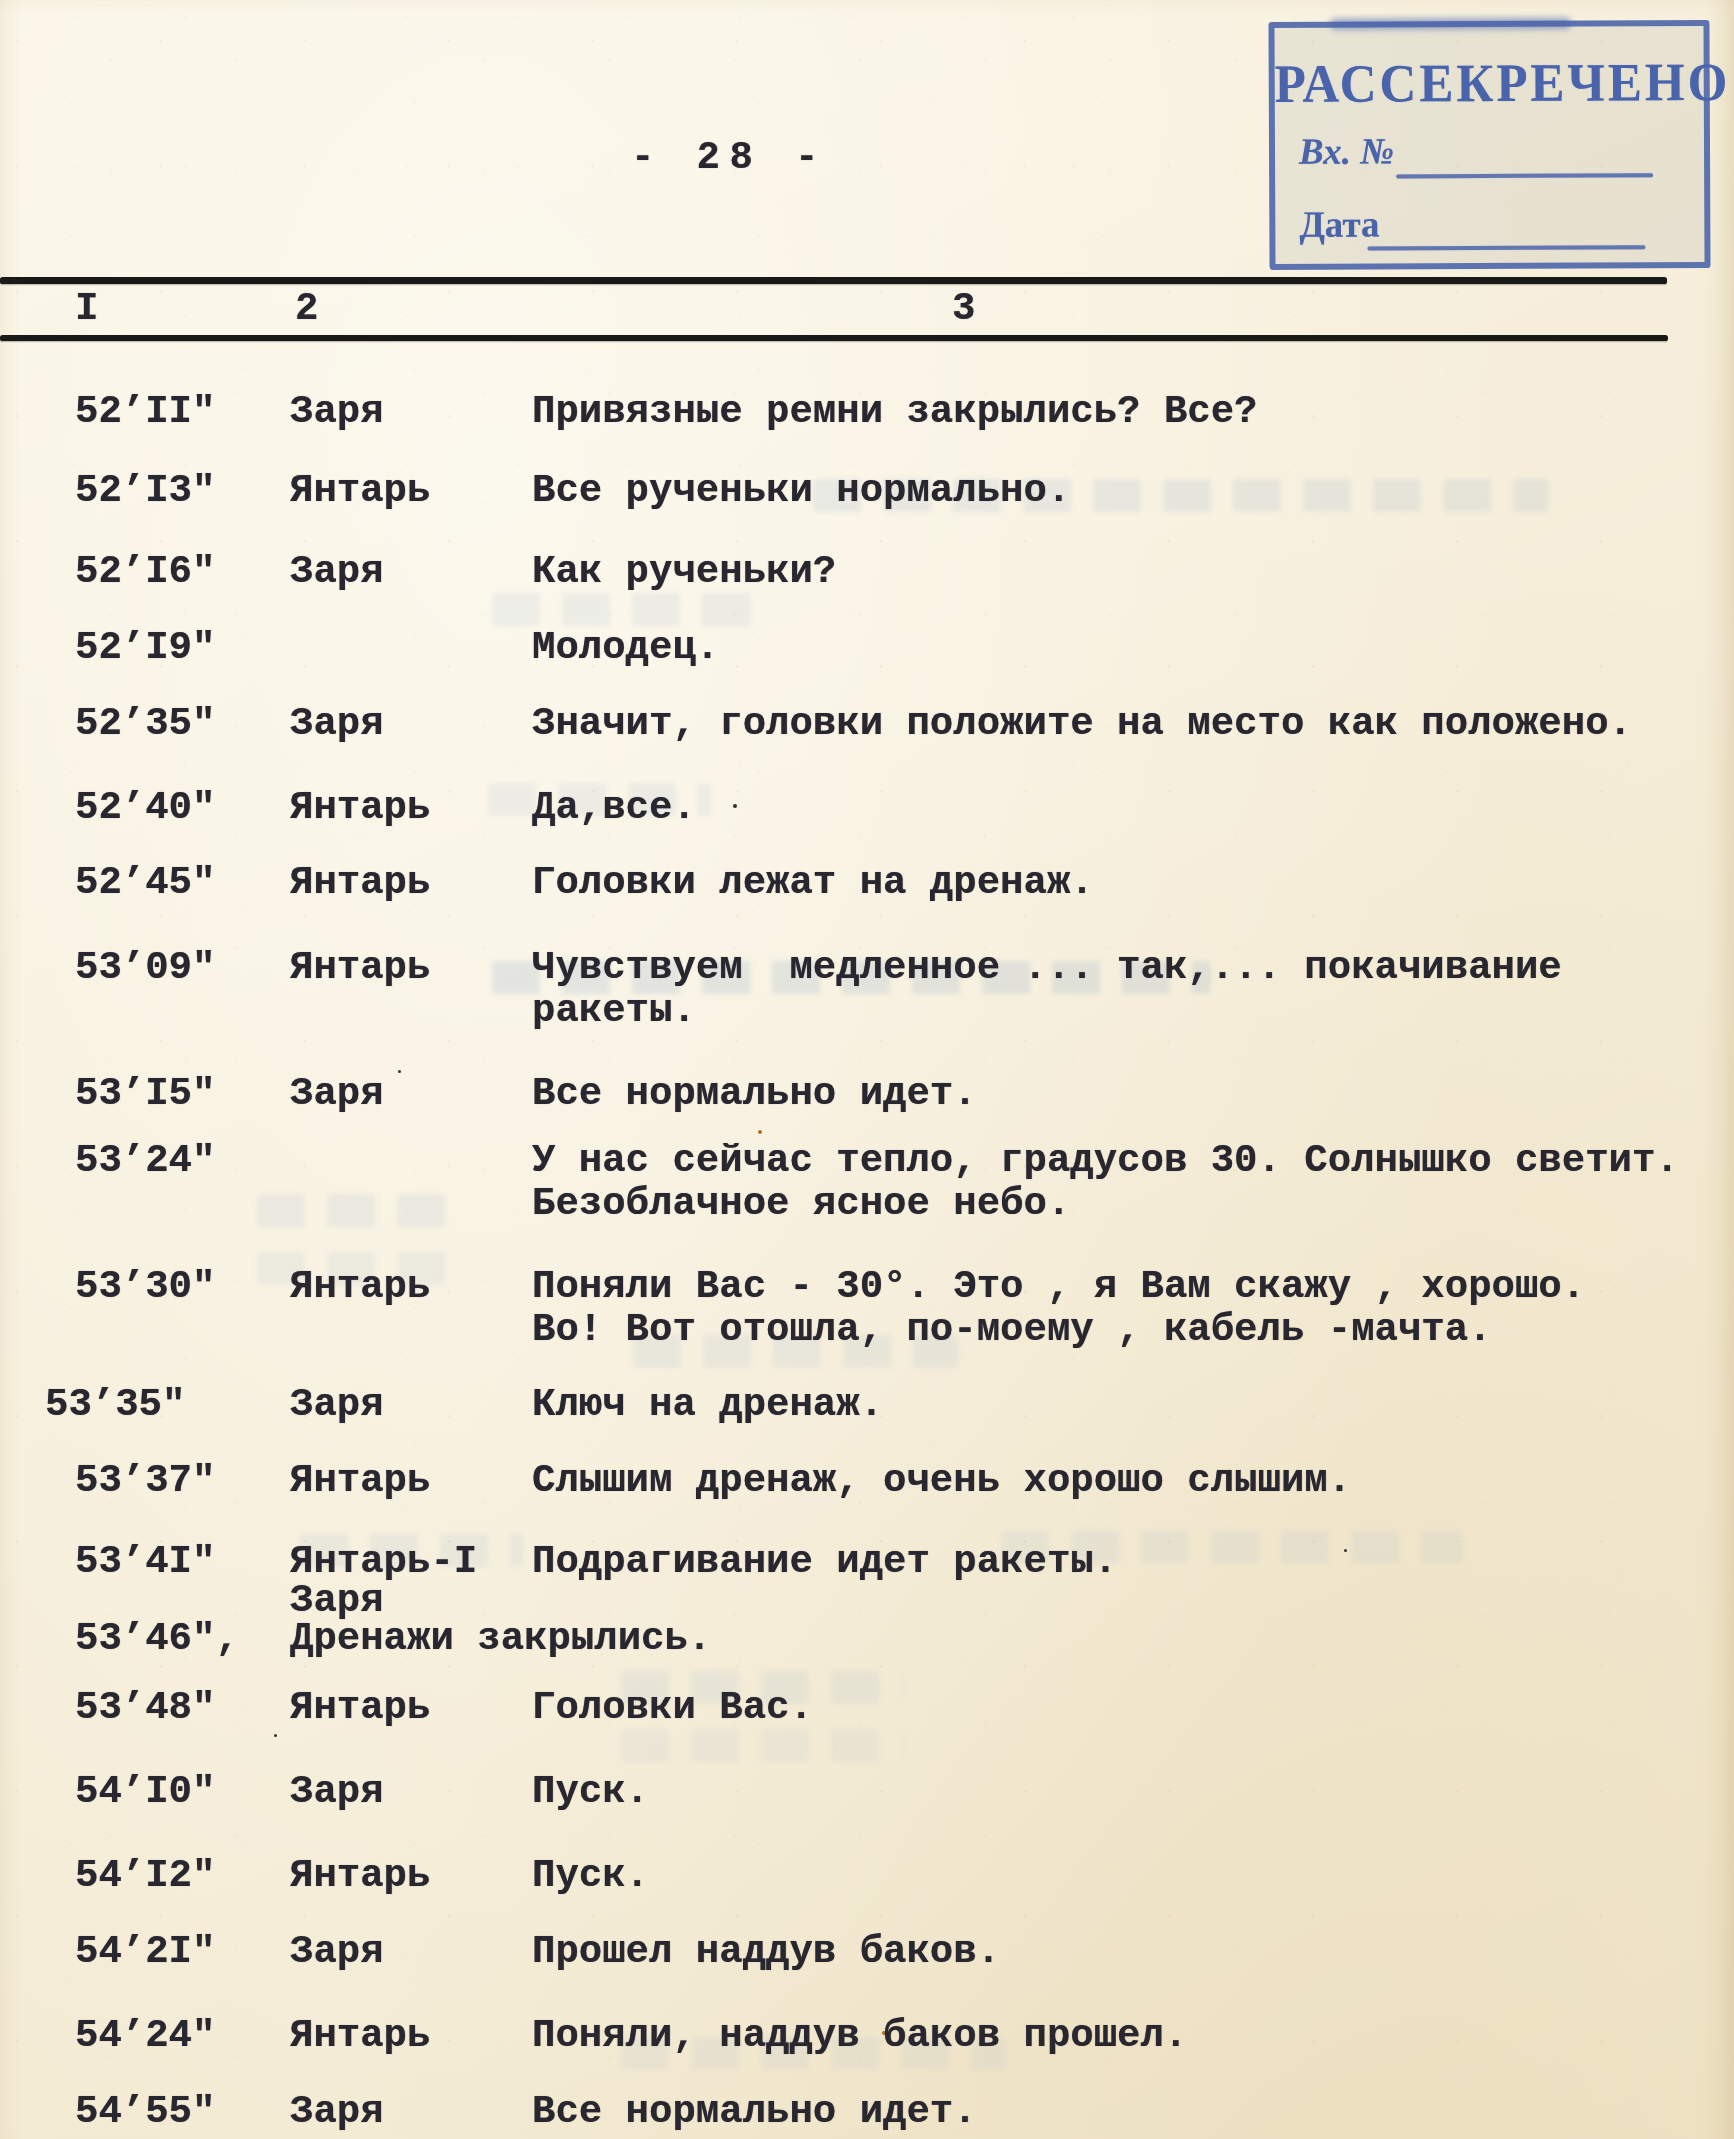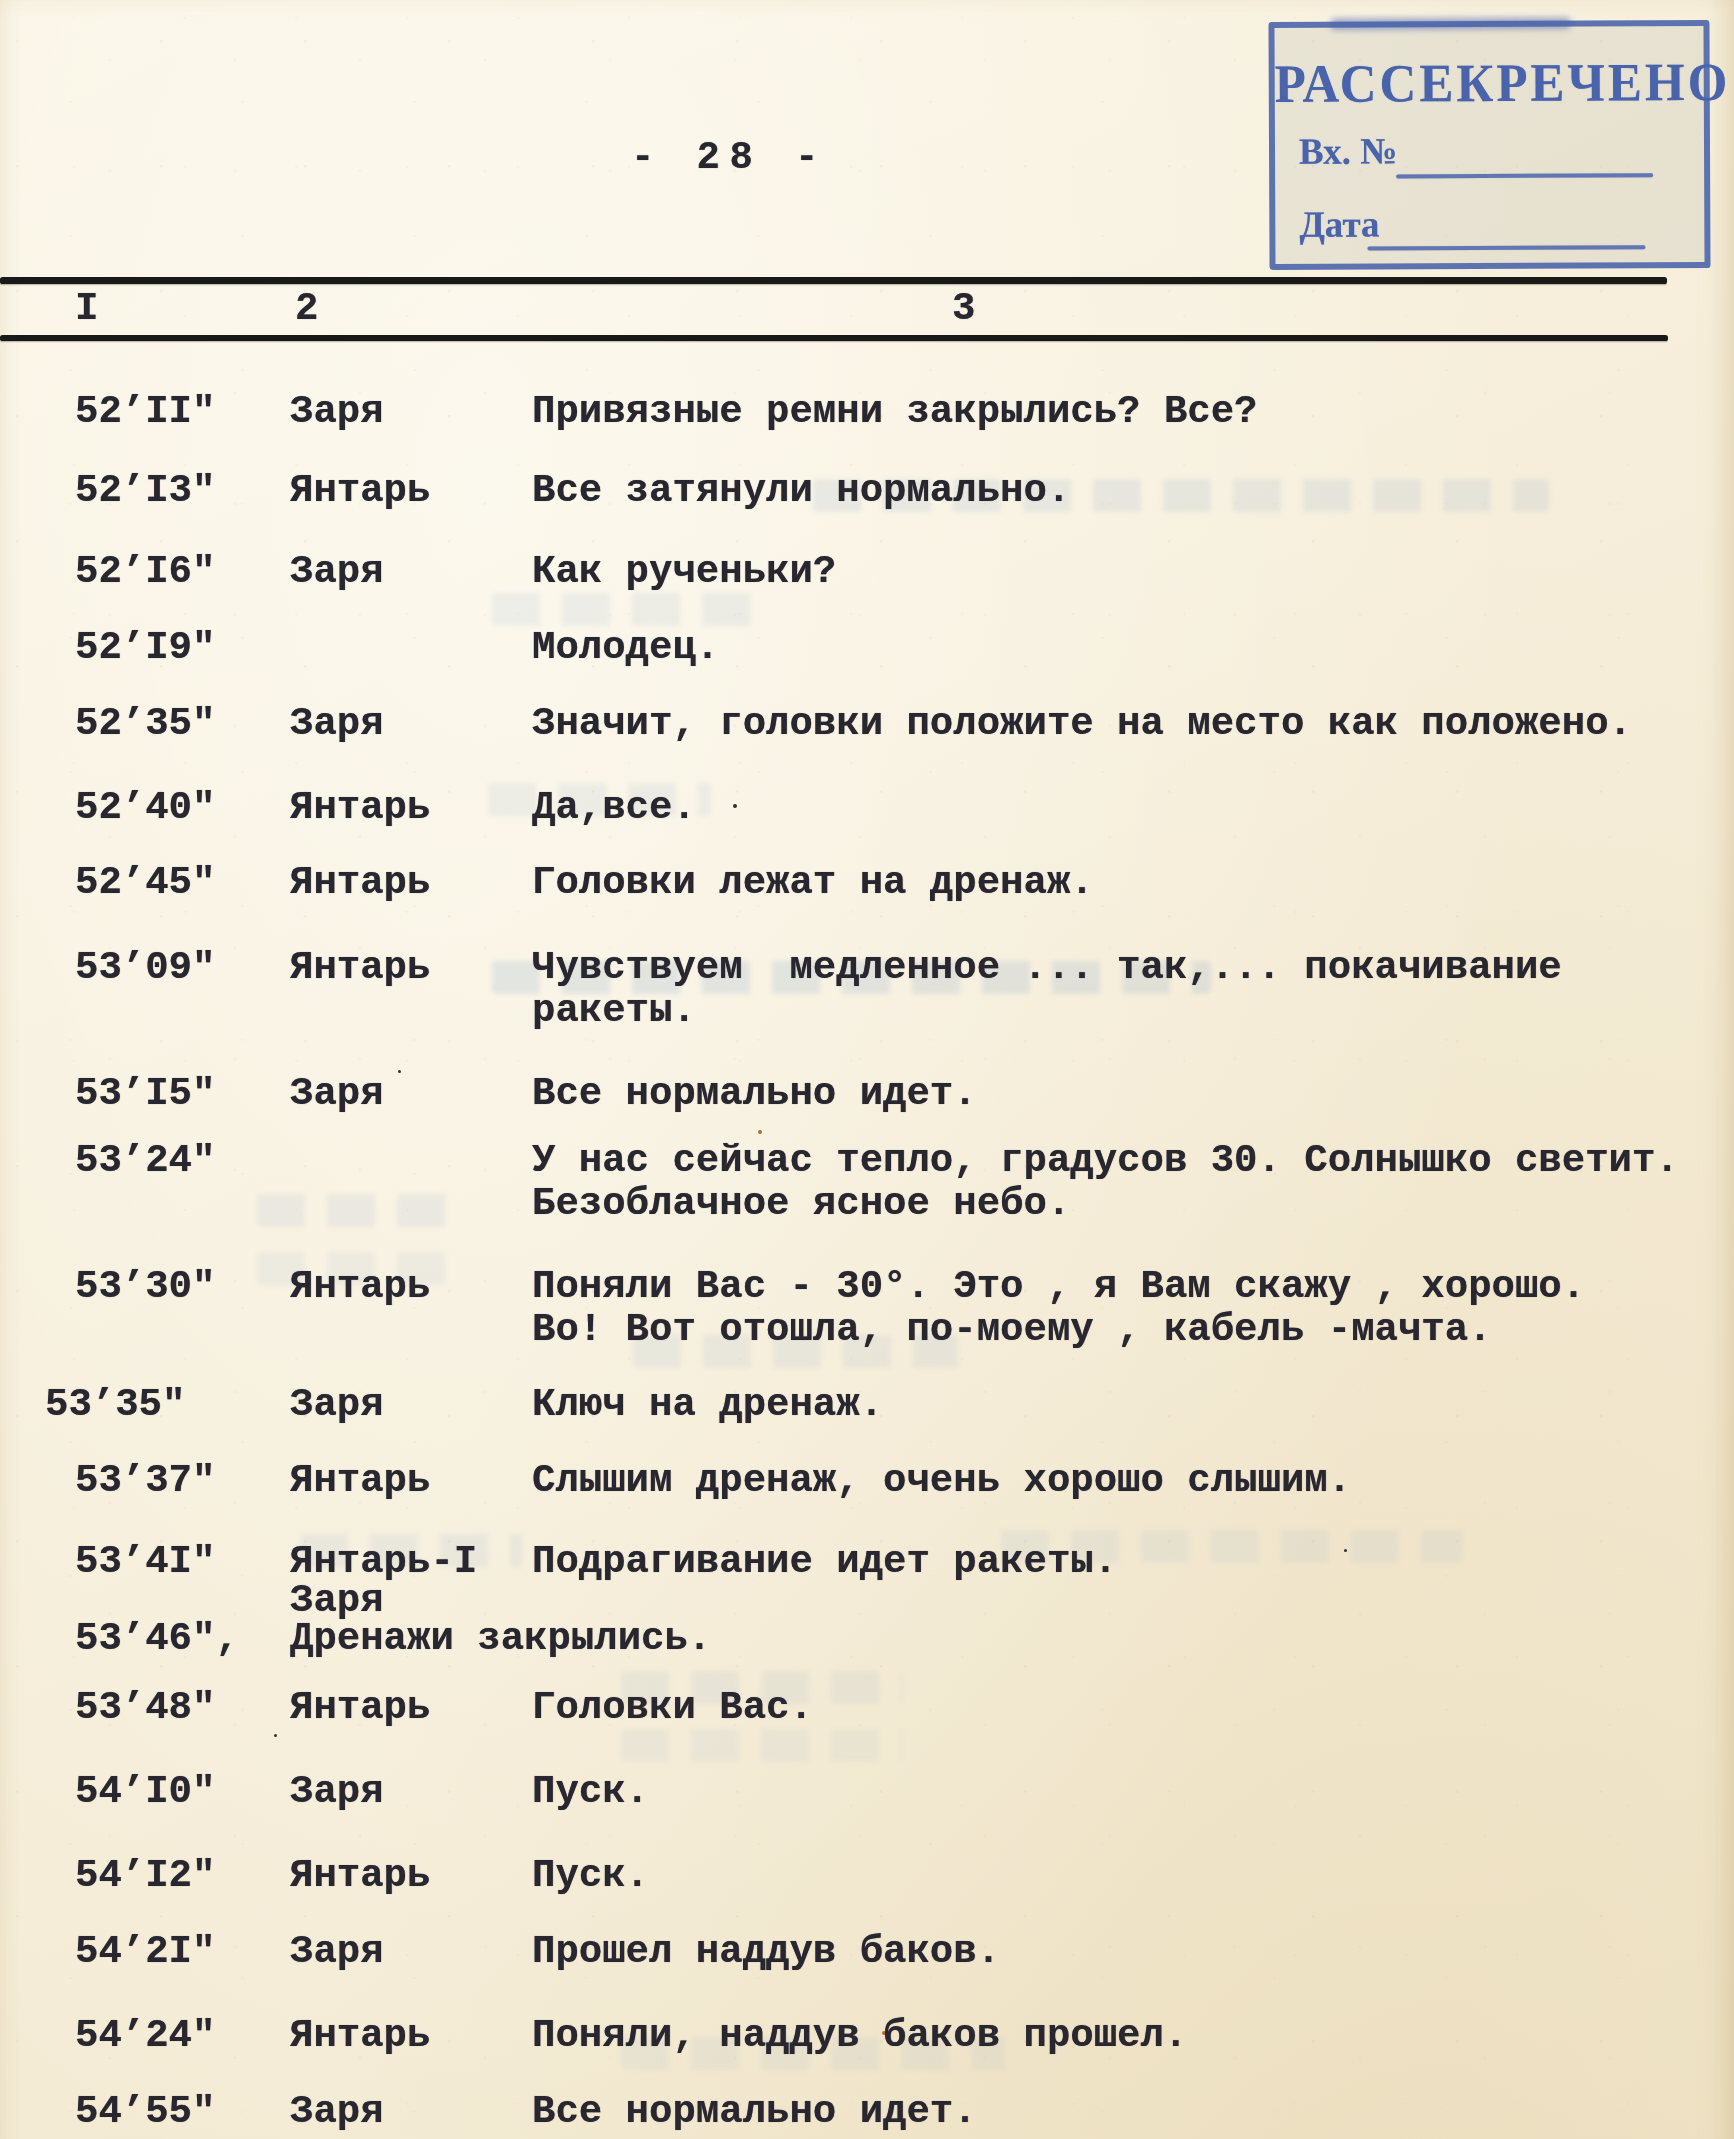--- a/index.html
+++ b/index.html
@@ -58,21 +58,21 @@
   .stamp::after{ 
     content:"";position:absolute;left:56px;top:-9.4px;width:240px;height:11px;
     background:rgba(74,100,171,.55);filter:blur(3px);border-radius:4.3px;
   }
   .stamp-text{
     position:absolute;color:#4a64ab;font-family:"Liberation Serif","DejaVu Serif",serif;
     font-weight:700;text-shadow:0 0 0.9px rgba(74,100,171,.5);
   }
   .stamp-title{left:0;right:0;top:26.5px;text-align:center;font-size:51px;letter-spacing:3px;
                transform:scaleY(1.06);}
-  .stamp-f1{left:24px;top:102px;font-size:37px;}
+  .stamp-f1{left:24px;top:102px;font-size:37px;font-style:italic;}
   .stamp-f2{left:24px;top:175px;font-size:37px;}
   .sline{position:absolute;height:4.3px;background:rgba(74,100,171,.85);border-radius:2.1px;
          box-shadow:0 0 0.9px rgba(74,100,171,.6);}
   .sline1{left:121px;top:147px;width:257px;}
   .sline2{left:92px;top:219px;width:278px;}
   
   .ghost{
     position:absolute;z-index:1;height:33px;filter:blur(2.6px);border-radius:4.3px;
     background:repeating-linear-gradient(90deg,
       rgba(141,169,201,.8) 0px,rgba(141,169,201,.8) 48px,
@@ -124,21 +124,21 @@
   <div class="rule rule2"></div>
 
   <div class="row" style="top:391px">
     <span class="typ t">52’II"</span>
     <span class="typ s">Заря</span>
     <span class="typ x">Привязные ремни закрылись? Все?</span>
   </div>
   <div class="row" style="top:470px">
     <span class="typ t">52’I3"</span>
     <span class="typ s">Янтарь</span>
-    <span class="typ x">Все затянули нормально.</span>
+    <span class="typ x">Все рученьки нормально.</span>
   </div>
   <div class="row" style="top:551px">
     <span class="typ t">52’I6"</span>
     <span class="typ s">Заря</span>
     <span class="typ x">Как рученьки?</span>
   </div>
   <div class="row" style="top:627px">
     <span class="typ t">52’I9"</span>
     <span class="typ x">Молодец.</span>
   </div>

